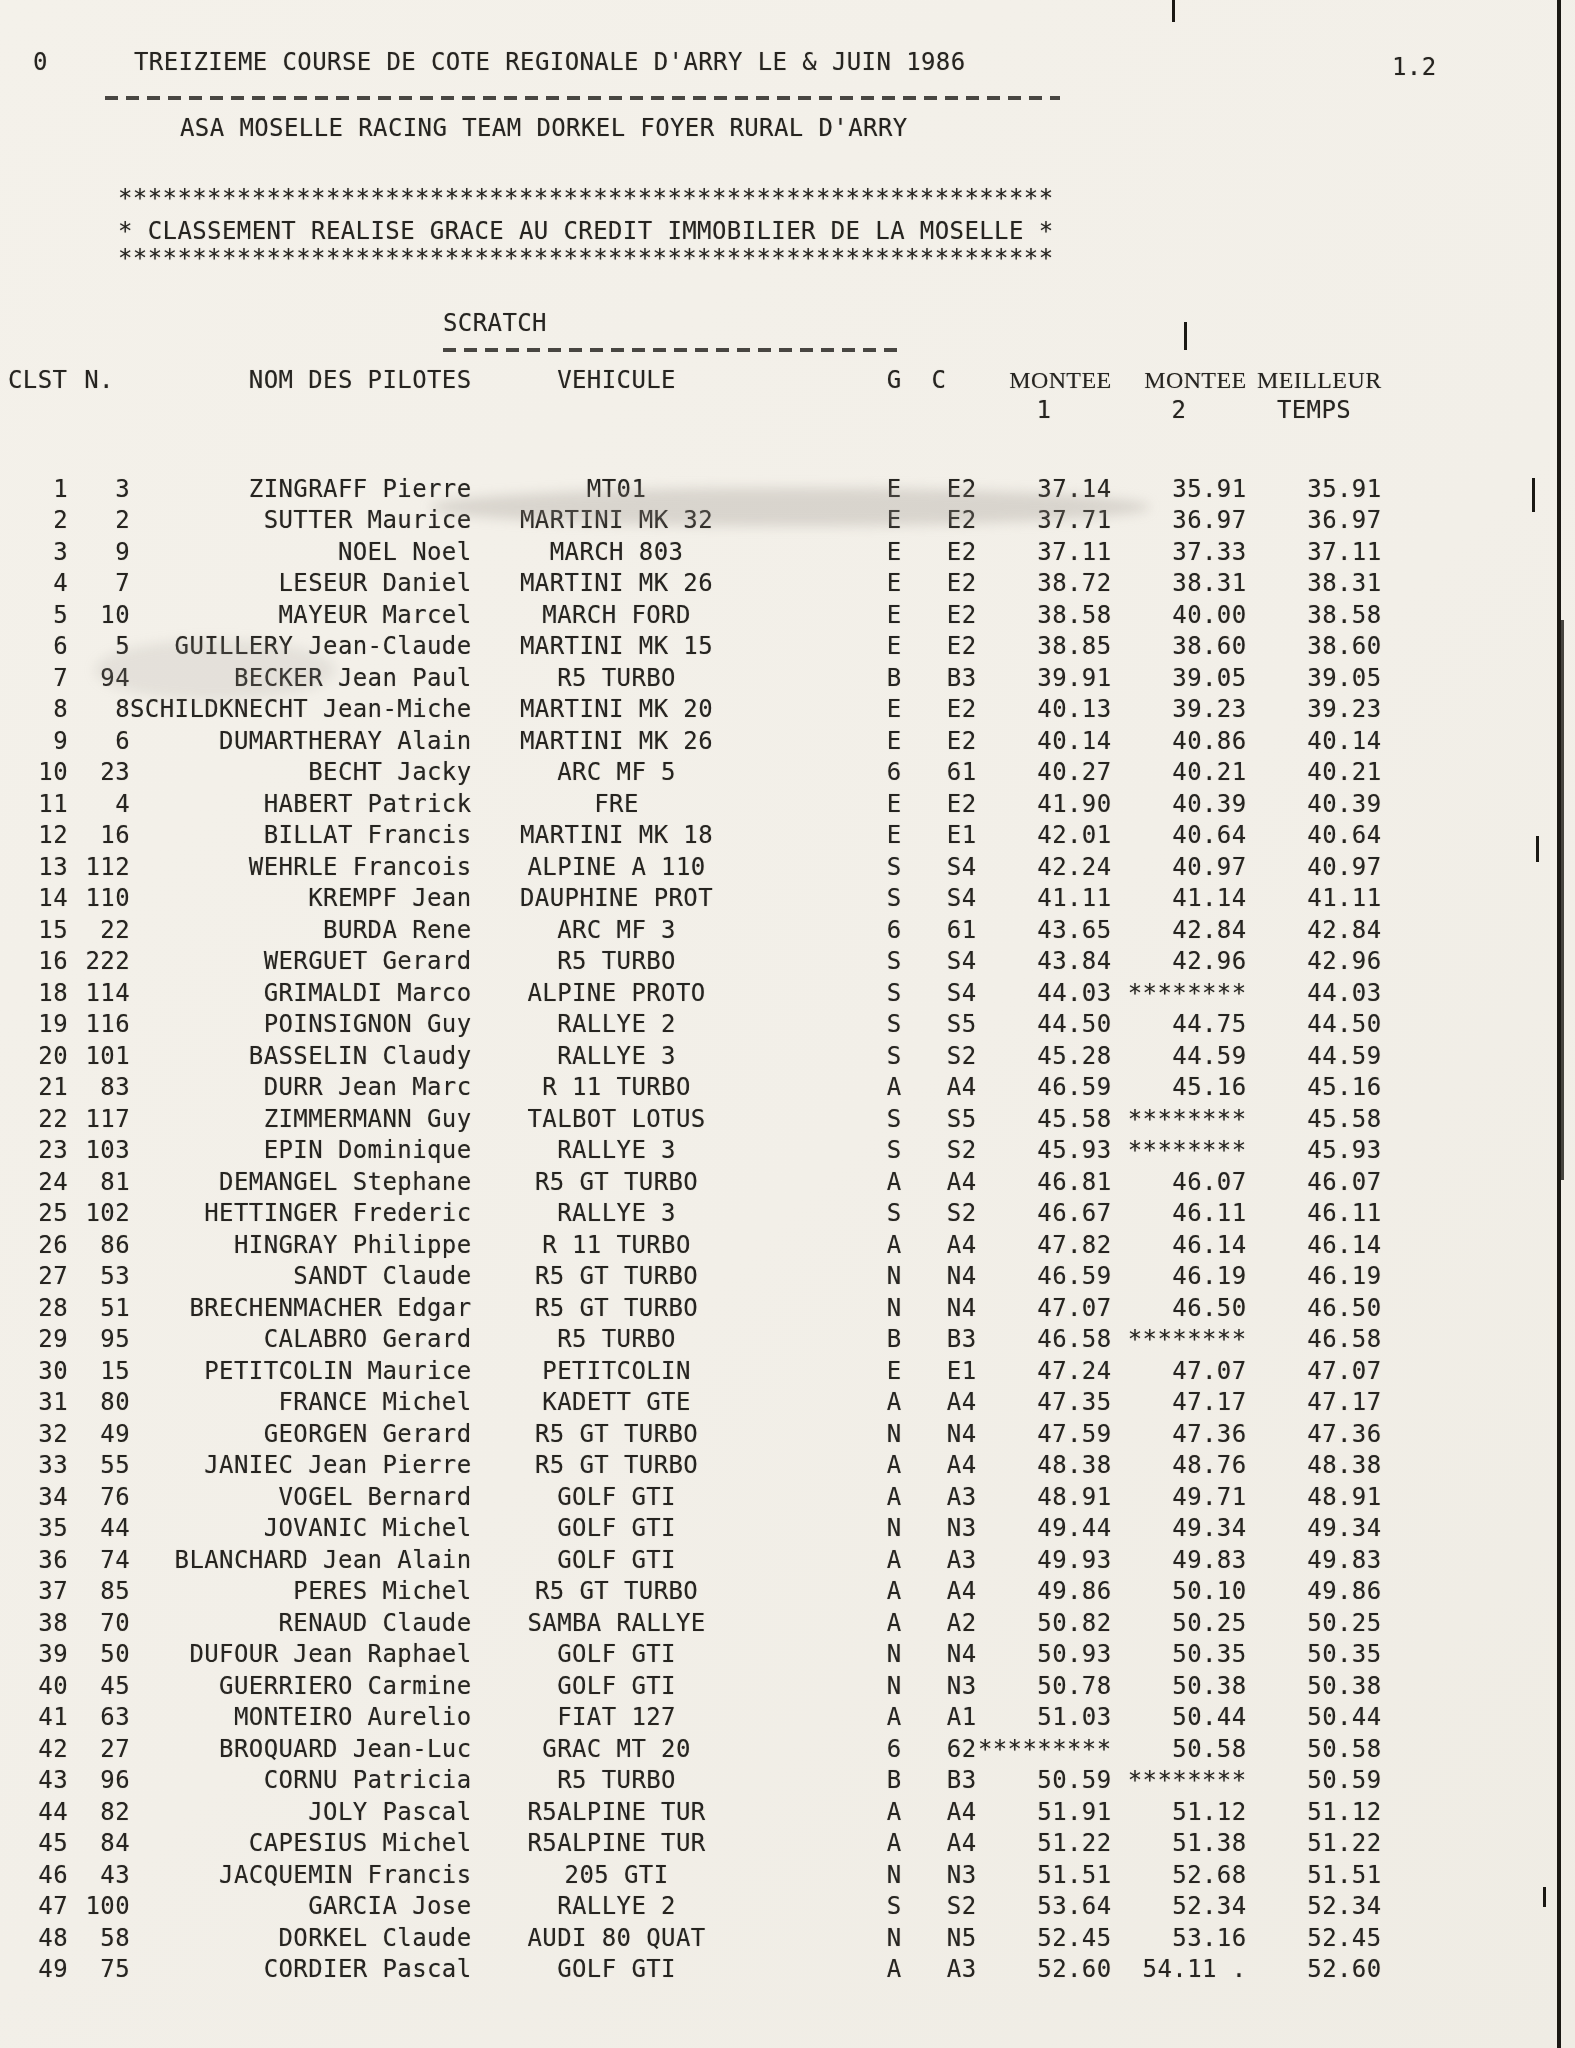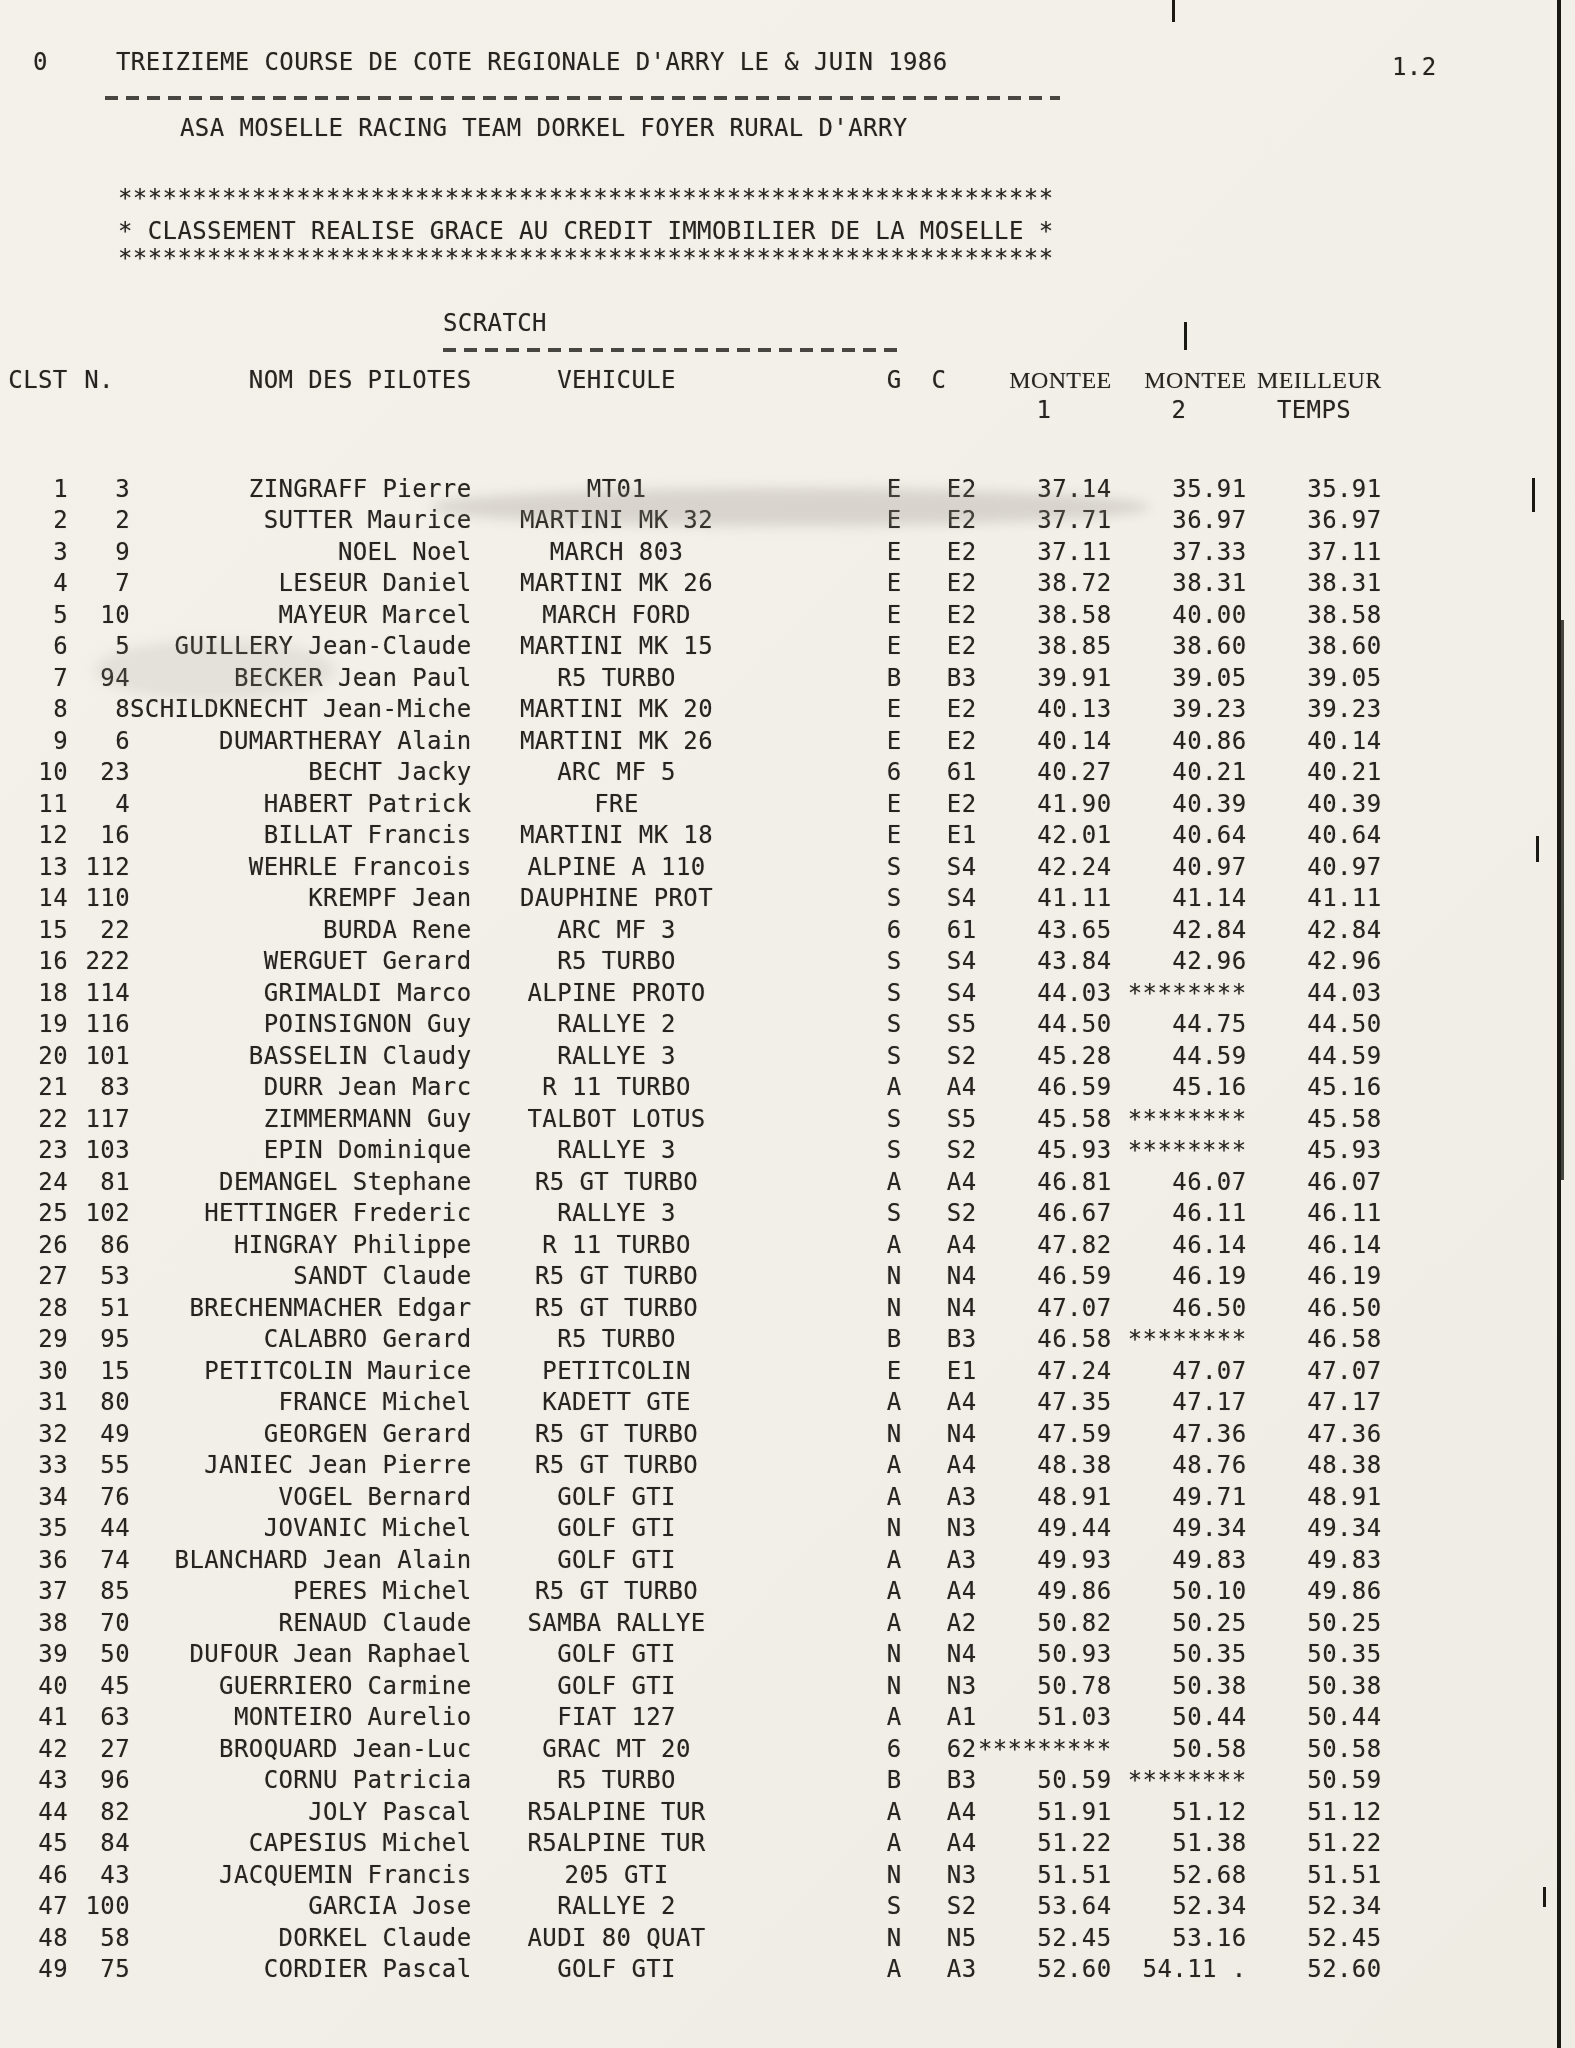--- a/index.html
+++ b/index.html
@@ -29,32 +29,32 @@
   table.results th,table.results td{padding:0;font-weight:normal;white-space:pre;}
   table.results thead tr{height:30px;}
   table.results tbody tr{height:31.5px;}
   .col-clst{text-align:right;padding-right:10px;}
   .col-num{text-align:right;padding-right:8px;}
   .col-name{text-align:right;padding-left:2px;}
   .col-vehicle{text-align:center;}
   .col-g{text-align:right;padding-right:5px;}
   .col-c{text-align:right;}
   .col-m1,.col-m2,.col-best{text-align:right;padding-right:4px;}
-  th.h-left{text-align:center;padding-left:0;}
+  th.h-left{text-align:left;padding-left:0;}
   th.h-center{text-align:center;}
   th.h-right{text-align:right;padding-right:4px;font-family:Liberation Serif, serif;}
   tr.spacer{height:48px !important;}
   .artifact{position:absolute;background:#1b1914;}
   .smudge{position:absolute;border-radius:50%;filter:blur(6px);pointer-events:none;}
 </style>
 </head>
 <body>
 
 <div class="tw" style="left:33px;top:47px;">0</div>
-<div class="tw" style="left:116px;top:47px;">TREIZIEME COURSE DE COTE REGIONALE D'ARRY LE &amp; JUIN 1986</div>
+<div class="tw" style="left:134px;top:47px;">TREIZIEME COURSE DE COTE REGIONALE D'ARRY LE &amp; JUIN 1986</div>
 <div class="tw" style="left:1392px;top:52px;">1.2</div>
 <div class="dash-line" style="left:105px;top:96px;width:955px;"></div>
 <div class="tw" style="left:180px;top:113px;">ASA MOSELLE RACING TEAM DORKEL FOYER RURAL D'ARRY</div>
 
 <div class="tw" style="left:118px;top:183px;">***************************************************************</div>
 <div class="tw" style="left:118px;top:216px;">* CLASSEMENT REALISE GRACE AU CREDIT IMMOBILIER DE LA MOSELLE *</div>
 <div class="tw" style="left:118px;top:243px;">***************************************************************</div>
 
 <div class="tw" style="left:443px;top:308px;">SCRATCH</div>
 <div class="dash-line" style="left:443px;top:348px;width:460px;"></div>

